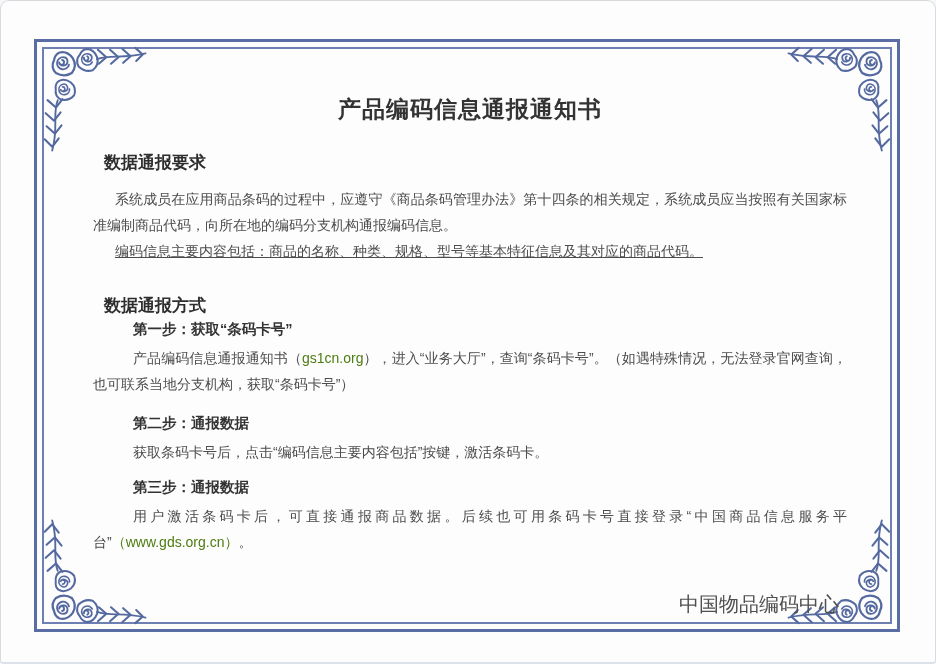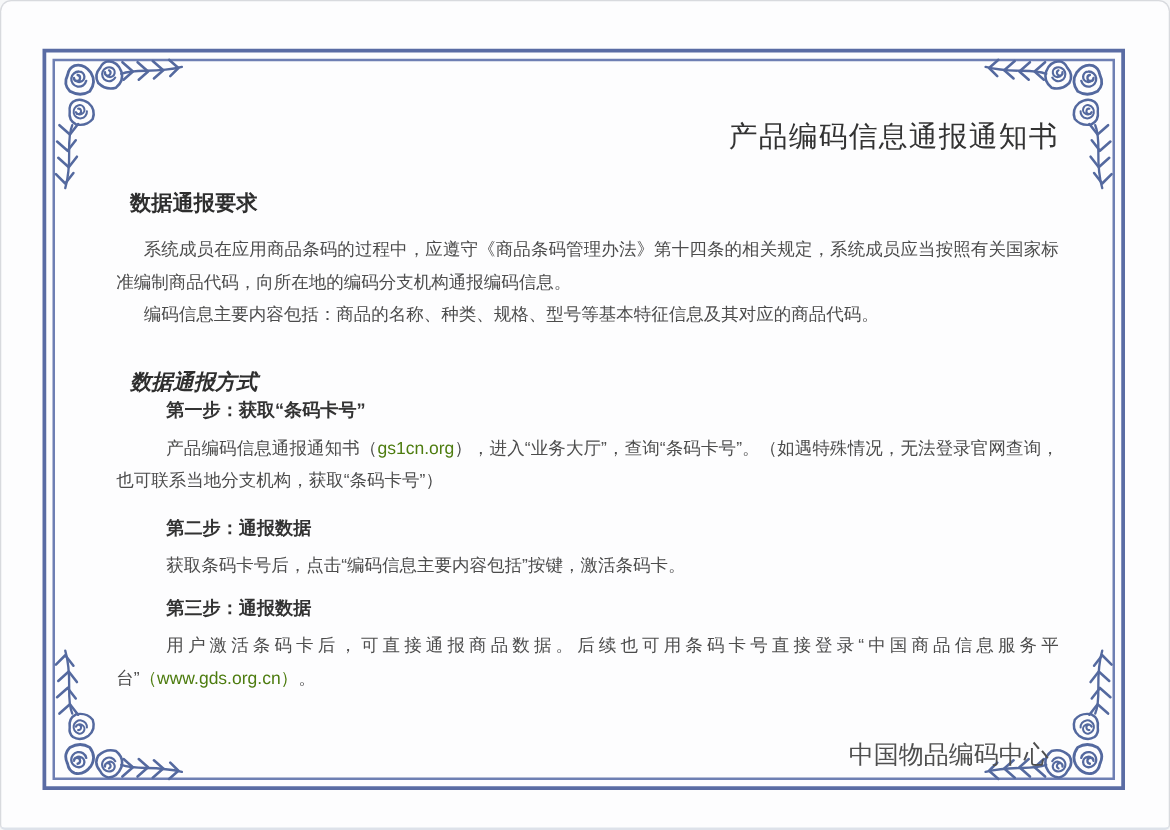--- a/index.html
+++ b/index.html
@@ -44,42 +44,42 @@
   
   .content {
     position: absolute;
     left: 0; top: 0; right: 0; bottom: 0;
     padding: 52px 50px 0 56px;
     color: #4c4c4c;
   }
   .doc-title {
     font-size: 23px;
     line-height: 30px;
-    font-weight: 400;
+    font-weight: 700;
     color: #333333;
-    text-align: right;
+    text-align: center;
     letter-spacing: 1px;
   }
   .sec-h {
     font-size: 17px;
     line-height: 24px;
     font-weight: 700;
     color: #2e2e2e;
     margin: 27px 0 0 11px;
   }
-  .sec-h.second { margin-top: 30px; font-style: italic; }
+  .sec-h.second { margin-top: 30px; }
   .para {
     font-size: 14px;
     line-height: 26px;
     color: #4c4c4c;
     margin: 11px 0 0 0;
     text-indent: 22px;
     text-align: justify;
   }
-  .para.cont { margin-top: 0; }
+  .para.cont { margin-top: 0; text-decoration: underline; }
   .step-h {
     font-size: 14.5px;
     line-height: 22px;
     font-weight: 700;
     color: #333333;
     margin: 0 0 0 40px;
   }
   .step-h.s2 { margin-top: 15px; }
   .step-h.s3 { margin-top: 11px; }
   .step-p {

